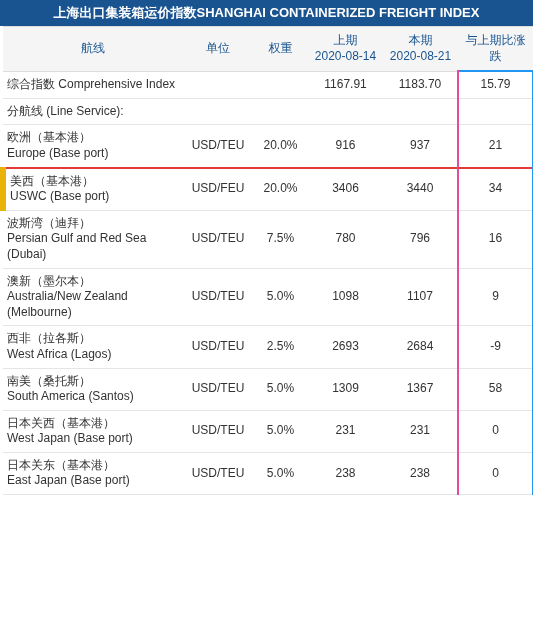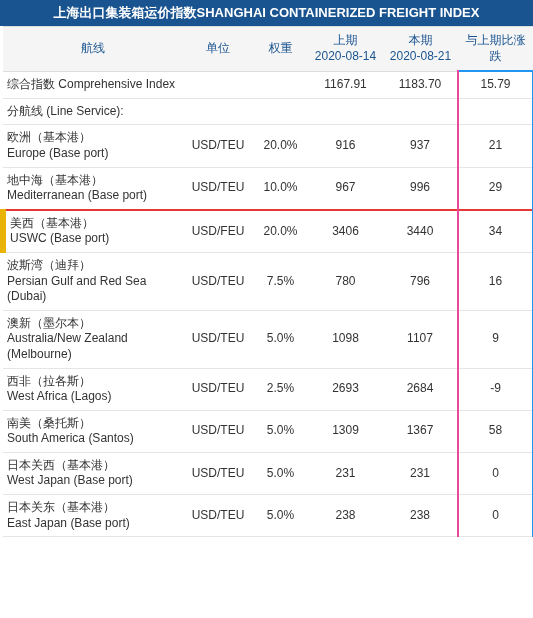--- a/index.html
+++ b/index.html
@@ -107,29 +107,20 @@
       </tr>
       <tr>
         <td class="route" style="white-space: pre-line;">欧洲（基本港）
 Europe (Base port)</td>
         <td>USD/TEU</td>
         <td>20.0%</td>
         <td>916</td>
         <td>937</td>
         <td class="diff-col-outline">21</td>
       </tr>
-      <tr>
-        <td class="route" style="white-space: pre-line;">地中海（基本港）
-Mediterranean (Base port)</td>
-        <td>USD/TEU</td>
-        <td>10.0%</td>
-        <td>967</td>
-        <td>996</td>
-        <td class="diff-col-outline">29</td>
-      </tr>
       <tr class="highlight-red-top">
         <td class="route highlight-red-left" style="white-space: pre-line;">美西（基本港）
 USWC (Base port)</td>
         <td>USD/FEU</td>
         <td>20.0%</td>
         <td>3406</td>
         <td>3440</td>
         <td class="highlight-red-right diff-col-outline">34</td>
       </tr>
       <tr>

